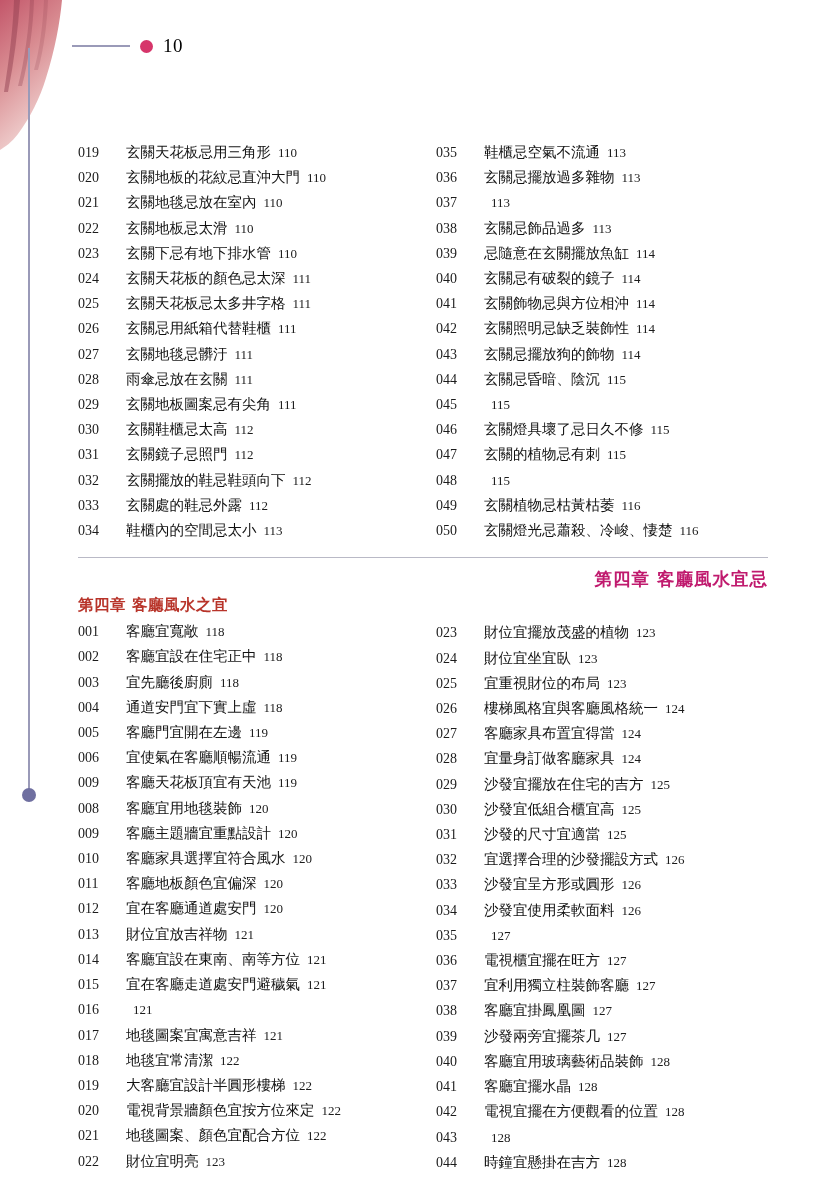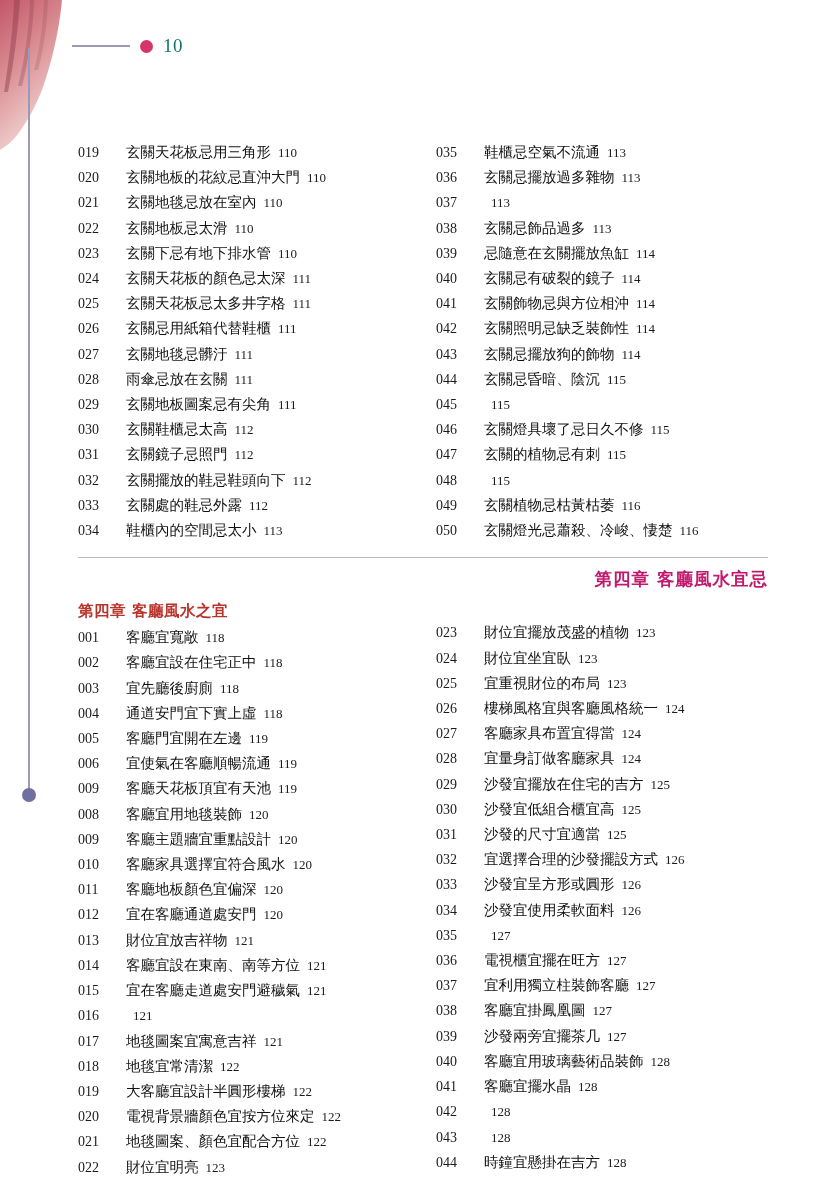--- a/index.html
+++ b/index.html
@@ -61,21 +61,21 @@
   }
   #page-head .dot {
     width: 13px;
     height: 13px;
     border-radius: 50%;
     background: #d6356a;
     display: block;
   }
   #page-head .num {
     font-size: 19px;
-    color: #0f766e;
+    color: #000000;
     font-family: "Liberation Serif", serif;
     letter-spacing: 0.5px;
   }
 
   
   #content {
     position: absolute;
     left: 78px;
     top: 140px;
     width: 690px;
@@ -131,21 +131,20 @@
     margin-bottom: 4px;
     text-align: right;
   }
   .chap-sub {
     font-family: "DejaVu Serif", "Liberation Serif", serif;
     font-size: 15.5px;
     font-weight: bold;
     color: #b8342a;
     letter-spacing: 0.5px;
     margin-bottom: 3px;
-    margin-top: 6px;
   }
   .sub-row {
     display: flex;
     gap: 28px;
     align-items: flex-start;
   }
   .sub-row .col { width: 330px; }
 
   .spacer-line { height: 25.2px; }
 </style>
@@ -550,20 +549,21 @@
               <span class="txt">客廳宜用玻璃藝術品裝飾</span>
               <span class="pg">128</span>
             </div>
             <div class="entry">
               <span class="no">041</span>
               <span class="txt">客廳宜擺水晶</span>
               <span class="pg">128</span>
             </div>
             <div class="entry">
               <span class="no">042</span>
+              <span class="txt">電視宜擺在方便觀看的位置</span>
               <span class="pg">128</span>
             </div>
             <div class="entry">
               <span class="no">043</span>
               <span class="pg">128</span>
             </div>
             <div class="entry">
               <span class="no">044</span>
               <span class="txt">時鐘宜懸掛在吉方</span>
               <span class="pg">128</span>

